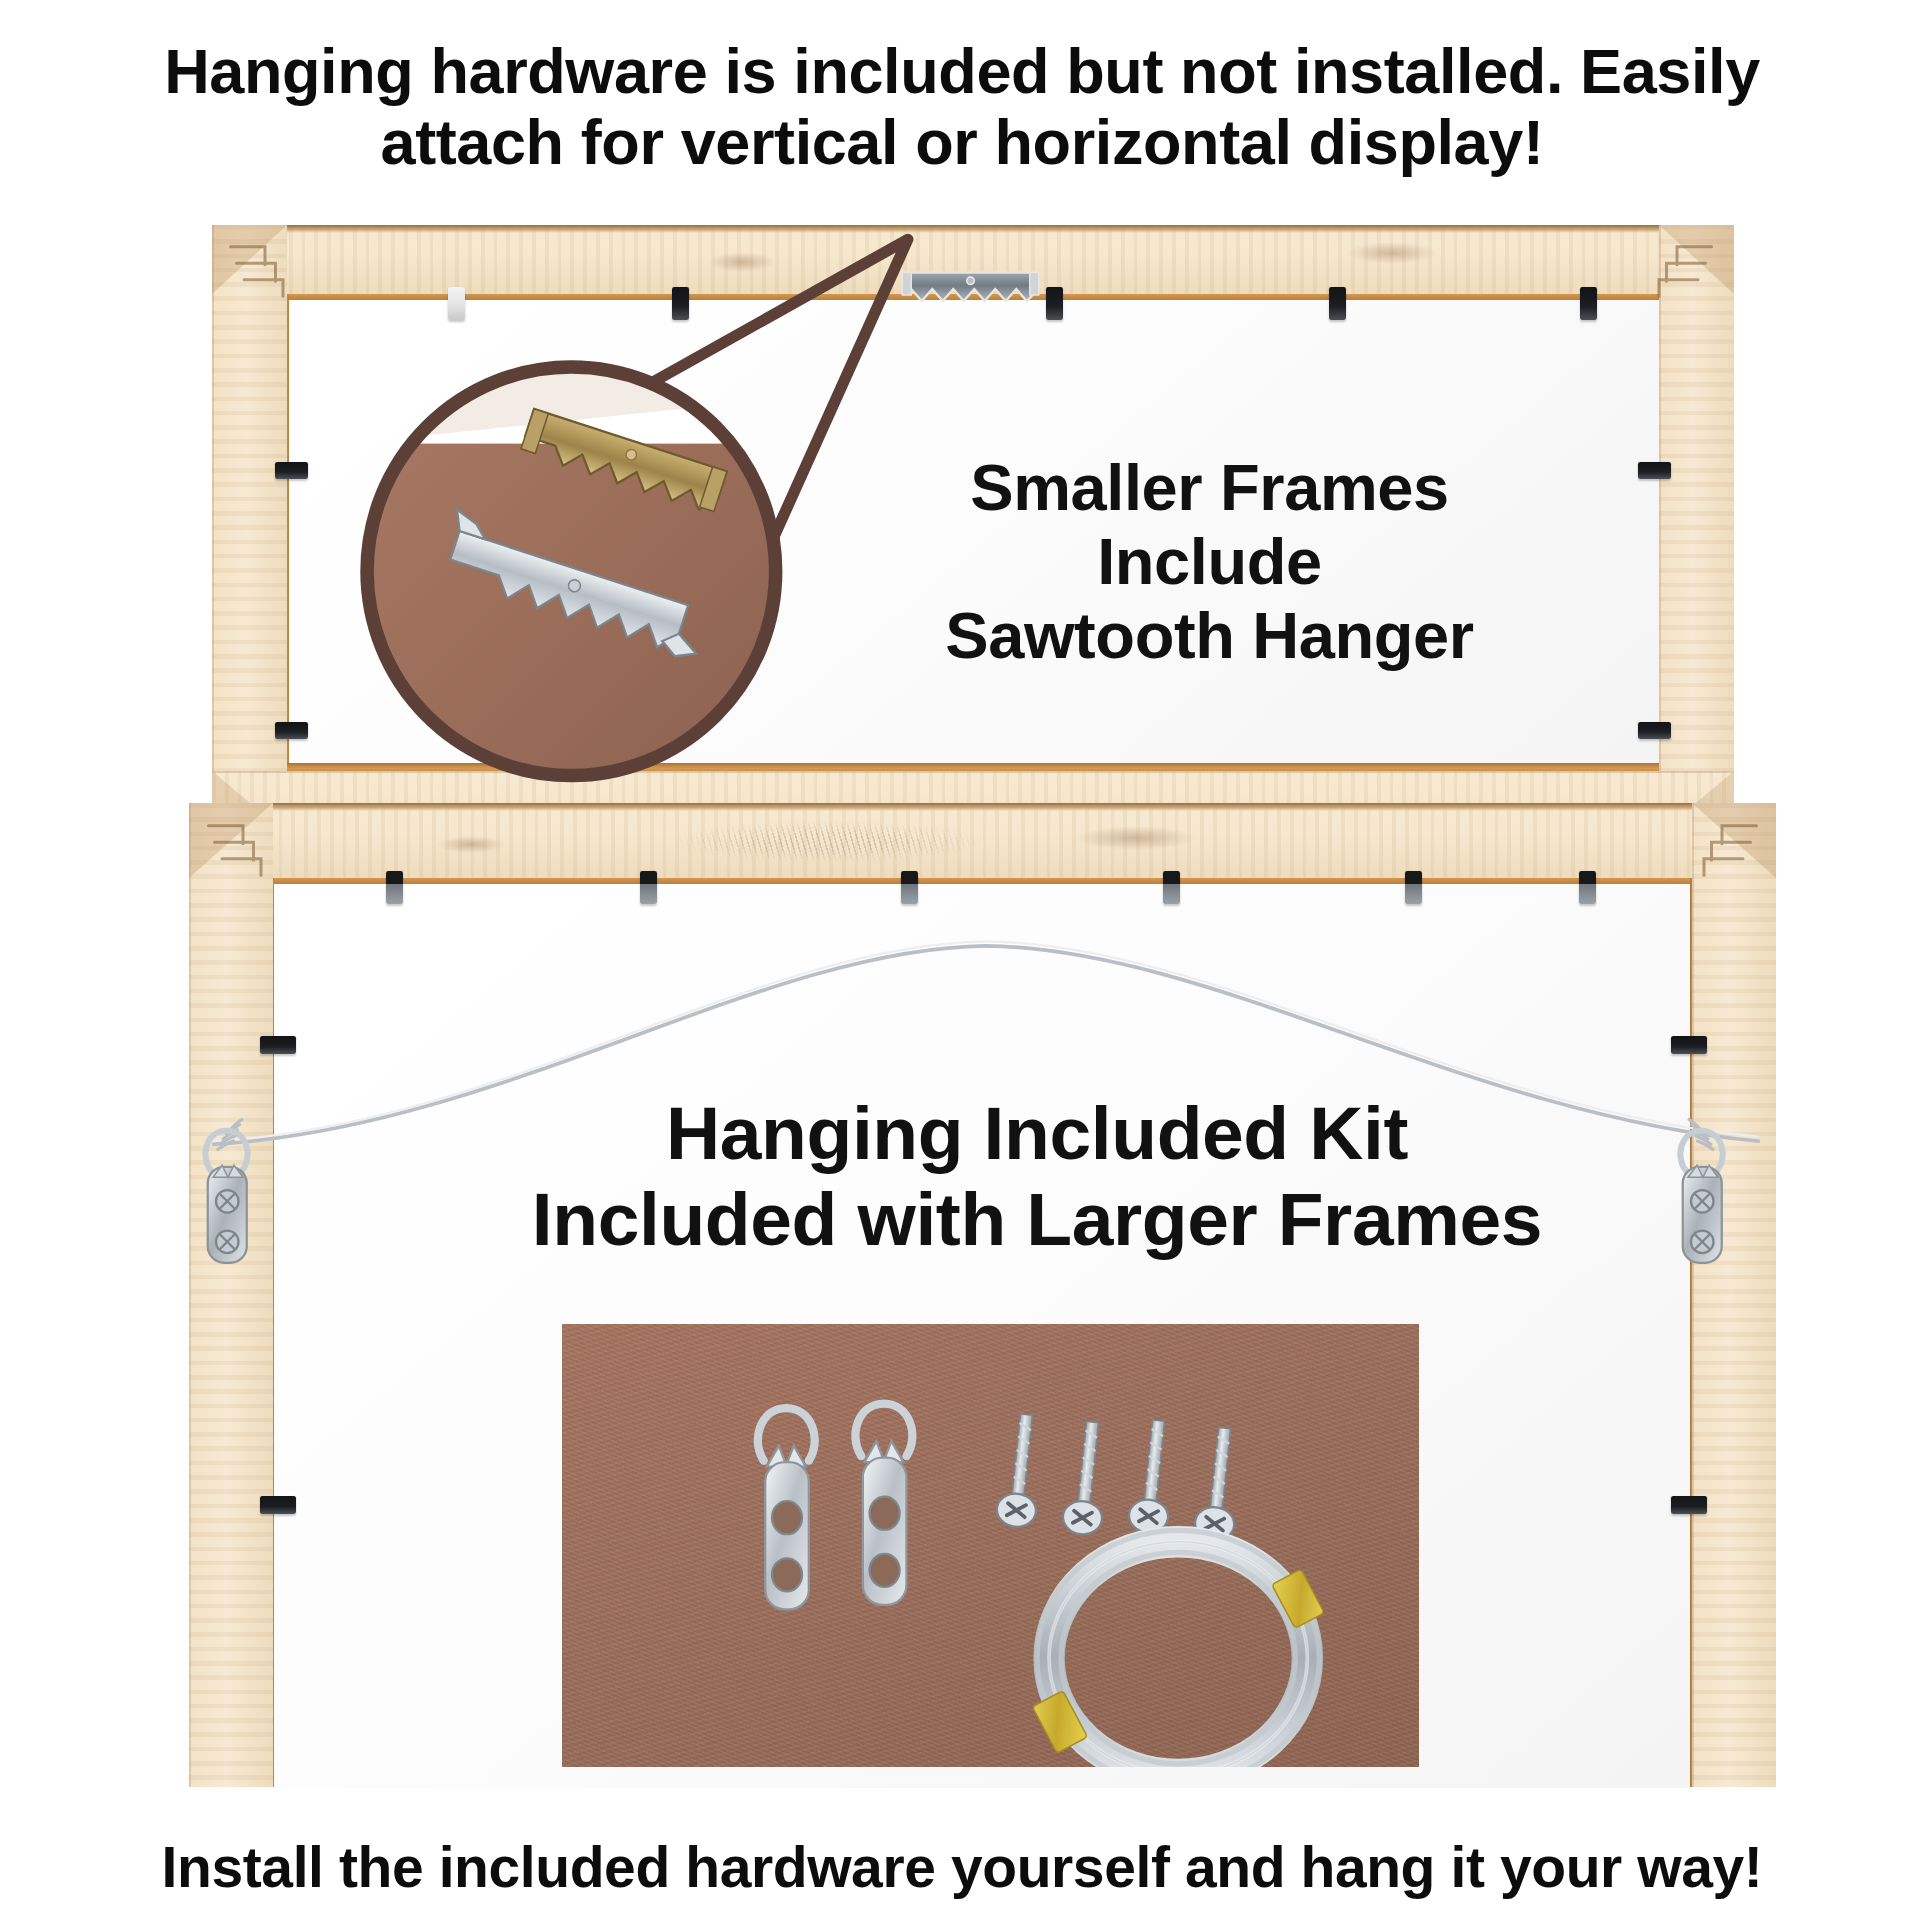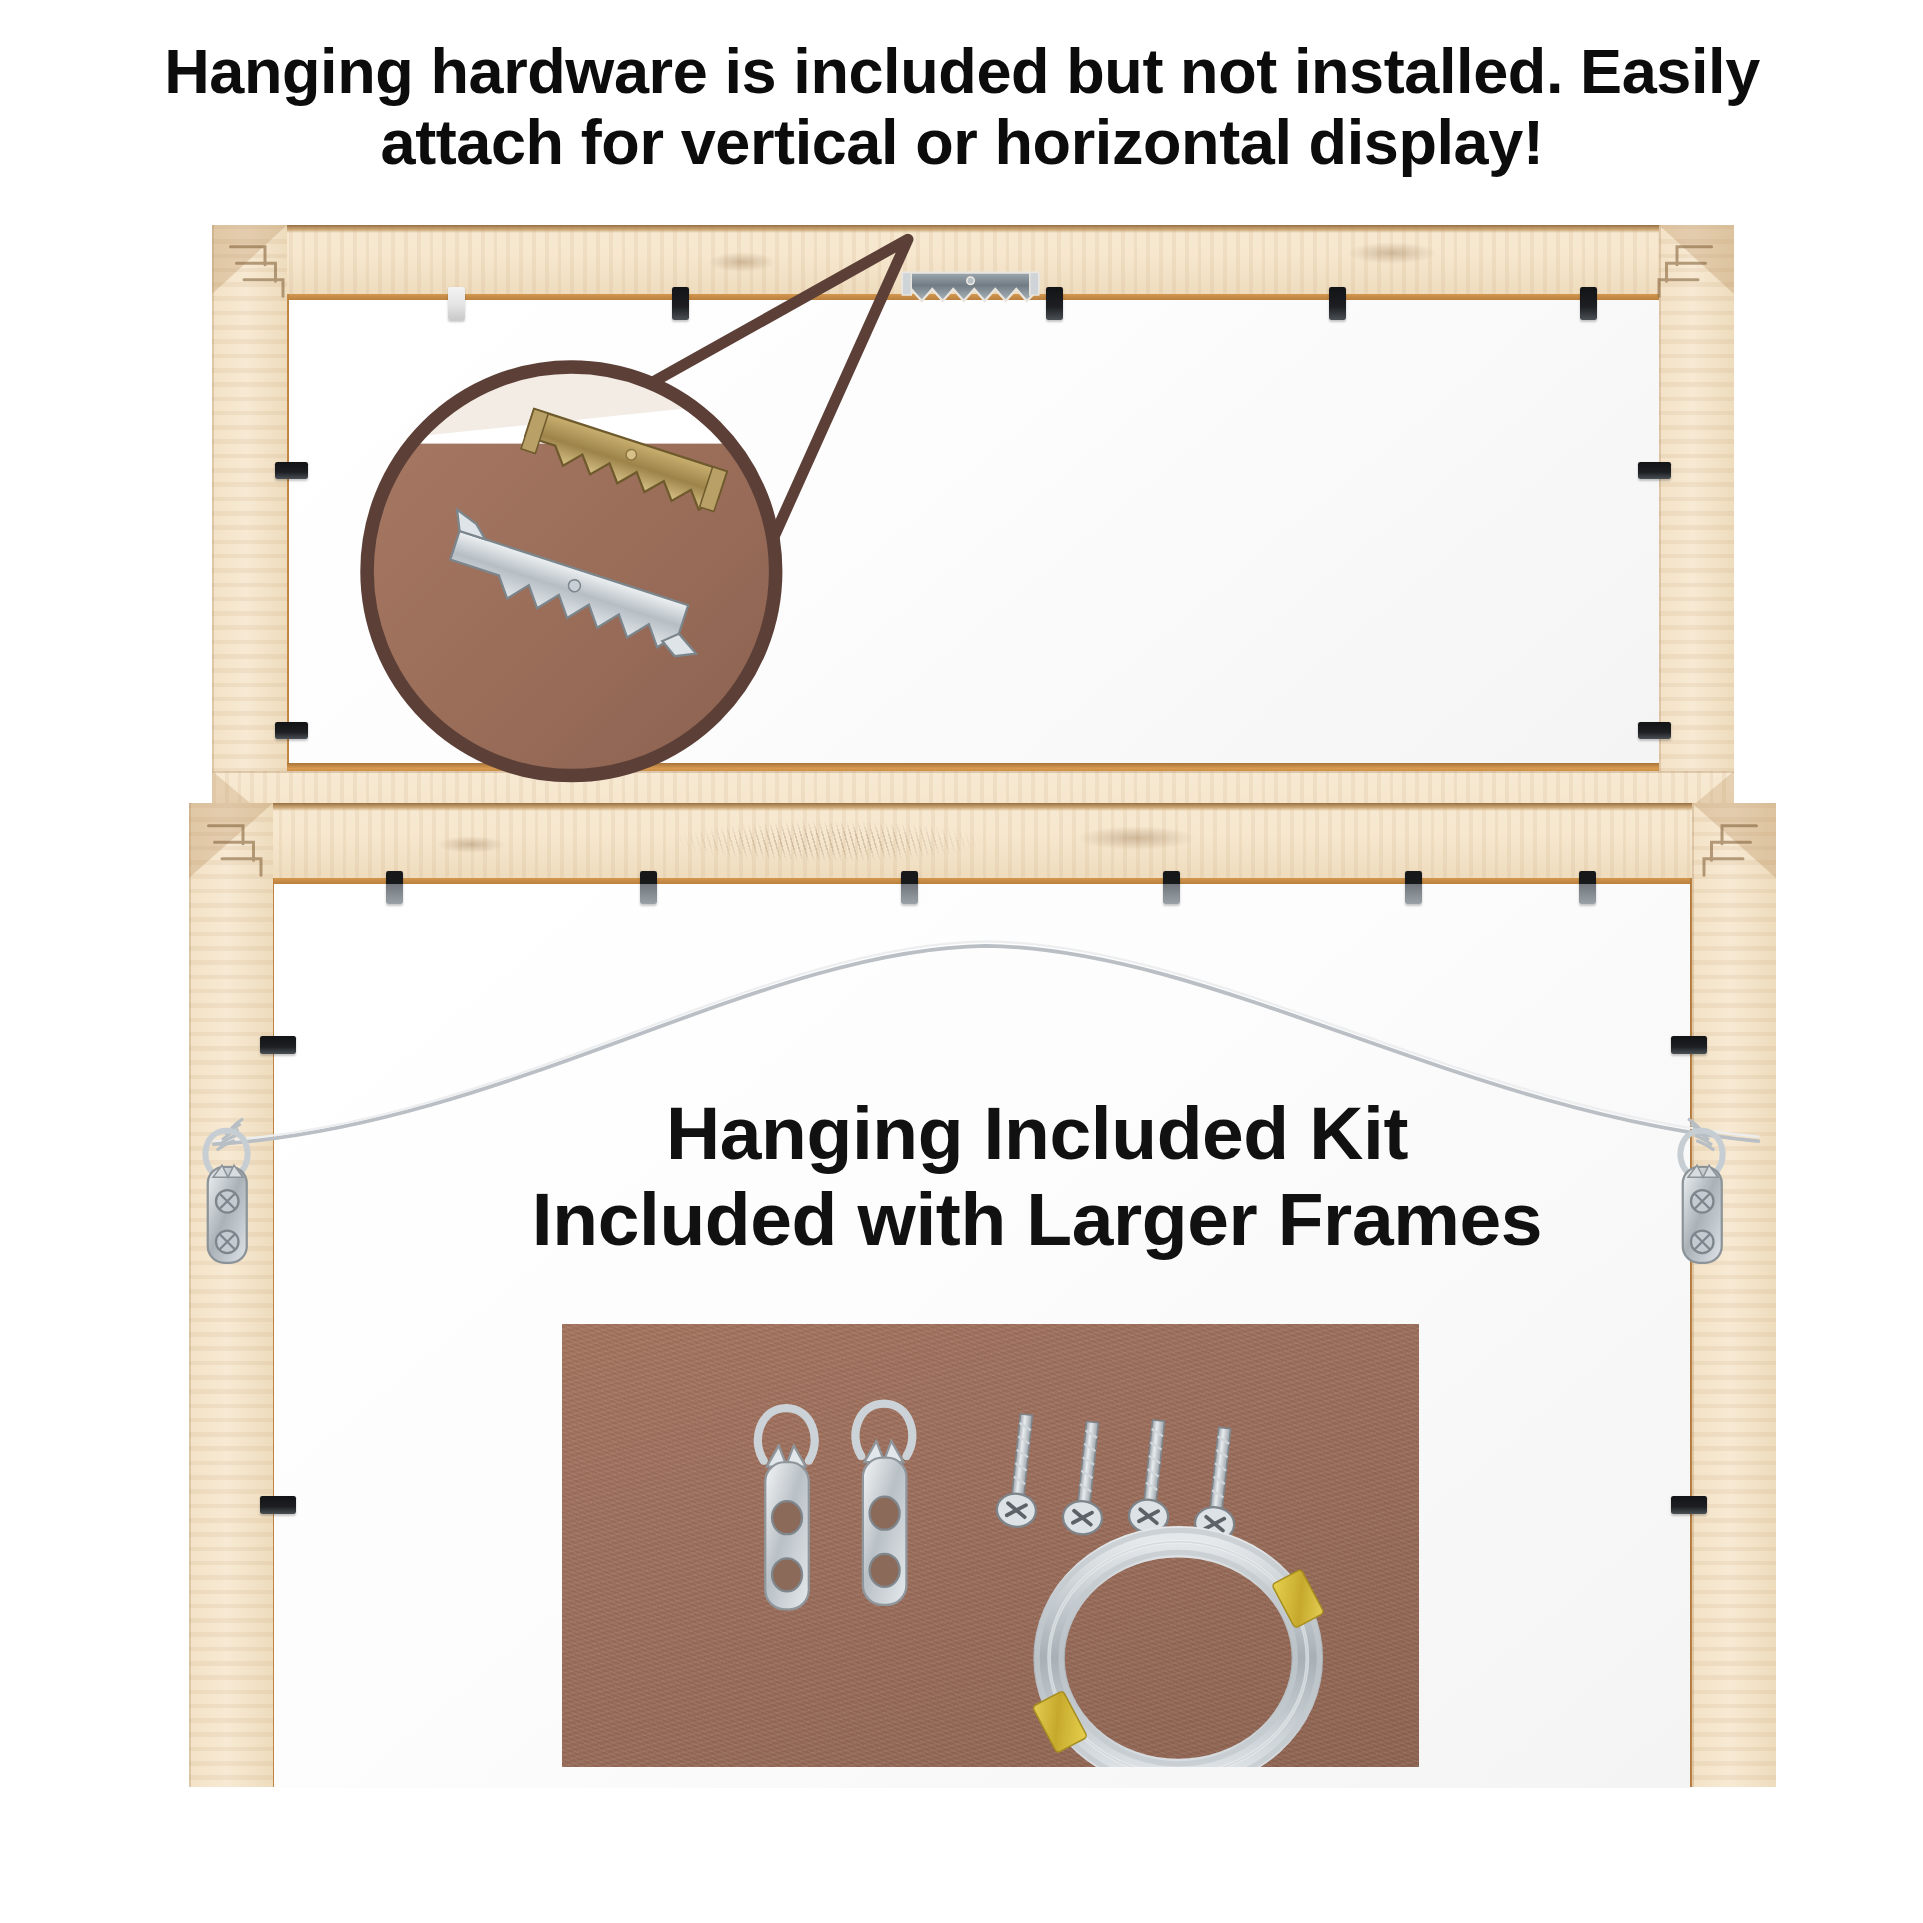--- a/index.html
+++ b/index.html
@@ -238,20 +238,23 @@
           <path d="M150 430 L138 404 L168 414 L186 430 Z" fill="#dfe4e8" stroke="#7b858c" stroke-width="3"></path>
           <path d="M470 470 L500 488 L474 500 L452 486 Z" fill="#dfe4e8" stroke="#7b858c" stroke-width="3"></path>
           <circle cx="318" cy="452" r="8" fill="#c9d0d5" stroke="#7b858c" stroke-width="2"></circle>
         </g>
       </g>
 
       <circle cx="320" cy="430" r="272" fill="none" stroke="#5c4038" stroke-width="18"></circle>
     </svg>
   </div>
 
+  <div class="overlay-heading" id="smaller-frames-text">Smaller Frames
+Include
+Sawtooth Hanger</div>
 
   <div class="frame" id="lower-frame" style="left:189px;top:803px;width:1587px;height:984px;">
 
     <div class="backboard" style="left:84px;top:80px;width:1419px;height:905px;"></div>
 
     <div class="inner-lip" style="left:84px;top:69px;width:1419px;"></div>
     <div class="inner-lip left" style="left:77px;top:69px;height:915px;"></div>
     <div class="inner-lip right" style="left:1501px;top:69px;height:915px;"></div>
 
     <div class="rail" style="left:0;top:0;width:1587px;height:75px;">
@@ -487,15 +490,16 @@
         <g transform="rotate(-28 190 160)">
           <rect x="346" y="132" width="44" height="66" rx="5" fill="url(#tapeG)" stroke="#a68d1f" stroke-width="2"></rect>
         </g>
         <g transform="rotate(152 190 160)">
           <rect x="346" y="124" width="46" height="70" rx="5" fill="url(#tapeG)" stroke="#a68d1f" stroke-width="2"></rect>
         </g>
       </g>
     </svg>
   </div>
 
+  <div class="headline" id="bottom-caption">Install the included hardware yourself and hang it your way!</div>
 
 </div>
 
 
 </body></html>

